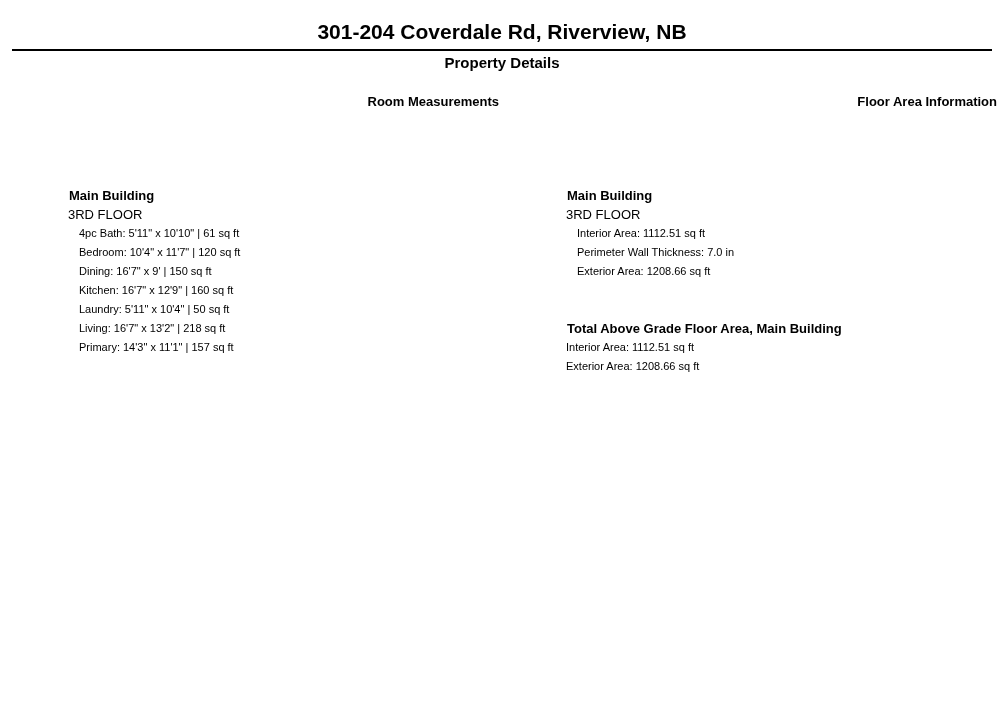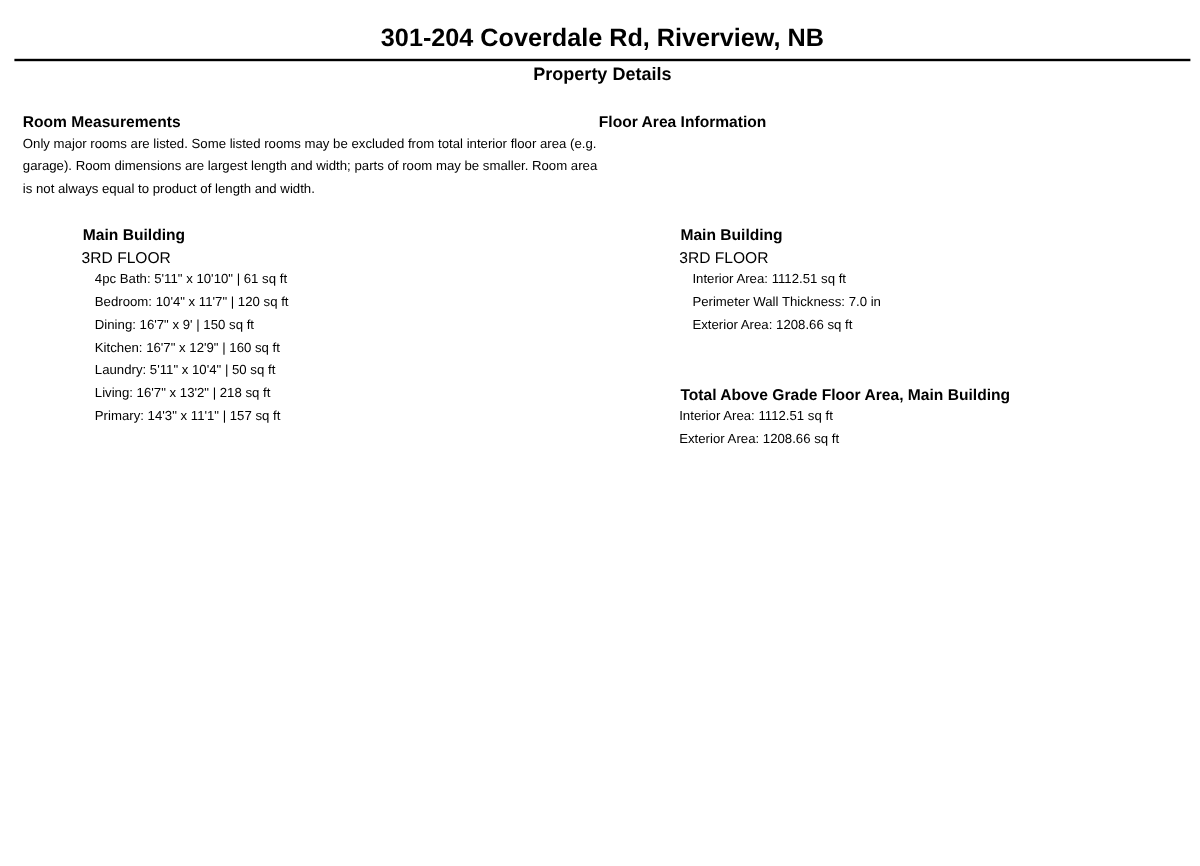--- a/index.html
+++ b/index.html
@@ -2,39 +2,38 @@
 <html><head>
 <meta charset="utf-8">
 <style>
   html, body { margin: 0; padding: 0; background: #ffffff; }
   body { width: 1000px; height: 722px; position: relative; overflow: hidden; font-family: "Liberation Sans", sans-serif; color: #000; }
   .title { position: absolute; left: 0; top: 20px; width: 1004px; text-align: center; font-size: 21px; font-weight: bold; font-family: "Liberation Sans Narrow", "Liberation Sans", sans-serif; letter-spacing: 0px; }
   .rule { position: absolute; left: 12px; top: 49px; width: 980px; height: 2px; background: #000; }
   .subtitle { position: absolute; left: 0; top: 54px; width: 1004px; text-align: center; font-size: 15px; font-weight: bold; }
   .col { position: absolute; top: 93px; width: 480px; }
   .col.left { left: 19px; }
-  .col.right { left: 499px; }
-  .sec-head { font-size: 13px; font-weight: bold; line-height: 17px; margin: 0; }
+  .col.right { left: 517px; }
+  .sec-head { font-size: 13px; font-weight: bold; line-height: 17px; margin: 0; text-align: right; }
   .desc { font-size: 11px; line-height: 19px; margin-top: 1px; }
   .block { position: absolute; }
   .bh { font-size: 13px; font-weight: bold; line-height: 19px; margin-left: 12px; }
   .fl { font-size: 13px; line-height: 19px; padding-left: 11px; }
   .it { font-size: 11px; line-height: 19px; padding-left: 22px; }
   .tot { font-size: 11px; line-height: 19px; padding-left: 11px; }
 </style>
 </head>
 <body>
 
 <div class="title">301-204 Coverdale Rd, Riverview, NB</div>
 <div class="rule"></div>
 <div class="subtitle">Property Details</div>
 
 <div class="col left">
   <div class="sec-head">Room Measurements</div>
-  <div class="desc">Only major rooms are listed. Some listed rooms may be excluded from total interior floor area (e.g. garage). Room dimensions are largest length and width; parts of room may be smaller. Room area is not always equal to product of length and width.</div>
 </div>
 
 <div class="block" style="left:57px; top:186px;">
   <div class="bh">Main Building</div>
   <div class="fl">3RD FLOOR</div>
   <div class="it">4pc Bath: 5'11" x 10'10" | 61 sq ft</div>
   <div class="it">Bedroom: 10'4" x 11'7" | 120 sq ft</div>
   <div class="it">Dining: 16'7" x 9' | 150 sq ft</div>
   <div class="it">Kitchen: 16'7" x 12'9" | 160 sq ft</div>
   <div class="it">Laundry: 5'11" x 10'4" | 50 sq ft</div>

